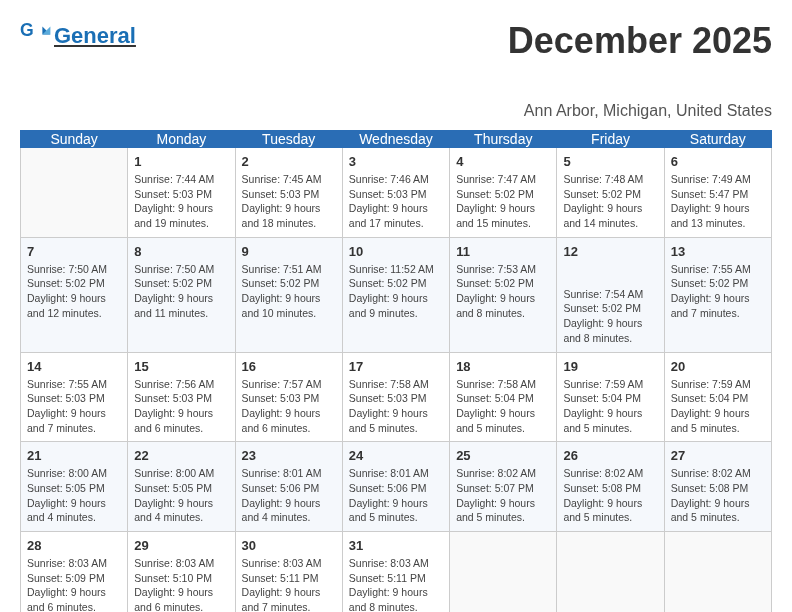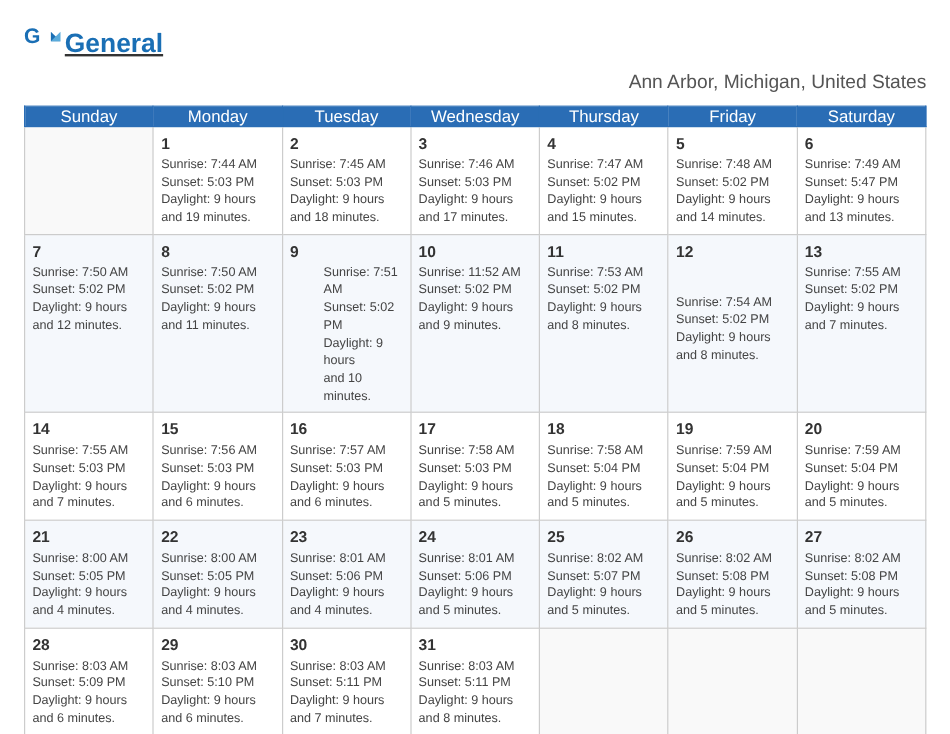--- a/index.html
+++ b/index.html
@@ -100,20 +100,21 @@
     <svg class="logo-icon" viewBox="0 0 40 40">
       <text y="20" font-size="22" font-weight="bold" fill="#1a6fb5">G</text>
       <polygon points="28,8 38,18 28,18" fill="#1a6fb5"></polygon>
       <polygon points="28,18 38,18 38,8" fill="#5aabdb"></polygon>
     </svg>
     <div class="logo-text">
       <div><span>General</span></div>
     </div>
   </div>
   <div class="title-area">
+    <div class="calendar-title">December 2025</div>
     <div class="calendar-subtitle">Ann Arbor, Michigan, United States</div>
   </div>
 </div>
 
 <table>
   <thead>
     <tr>
     <th>Sunday</th>
         <th>Monday</th>
         <th>Tuesday</th>
@@ -179,21 +180,21 @@
         </td>
         <td>
           <span class="day-number">8</span>
           <div class="day-info" style="white-space: pre-line;">Sunrise: 7:50 AM
 Sunset: 5:02 PM
 Daylight: 9 hours
 and 11 minutes.</div>
         </td>
         <td>
           <span class="day-number">9</span>
-          <div class="day-info" style="white-space: pre-line; margin-left: 28px;">Sunrise: 7:51 AM
+          <div class="day-info" style="white-space: pre-line;">Sunrise: 7:51 AM
 Sunset: 5:02 PM
 Daylight: 9 hours
 and 10 minutes.</div>
         </td>
         <td>
           <span class="day-number">10</span>
           <div class="day-info" style="white-space: pre-line;">Sunrise: 11:52 AM
 Sunset: 5:02 PM
 Daylight: 9 hours
 and 9 minutes.</div>

